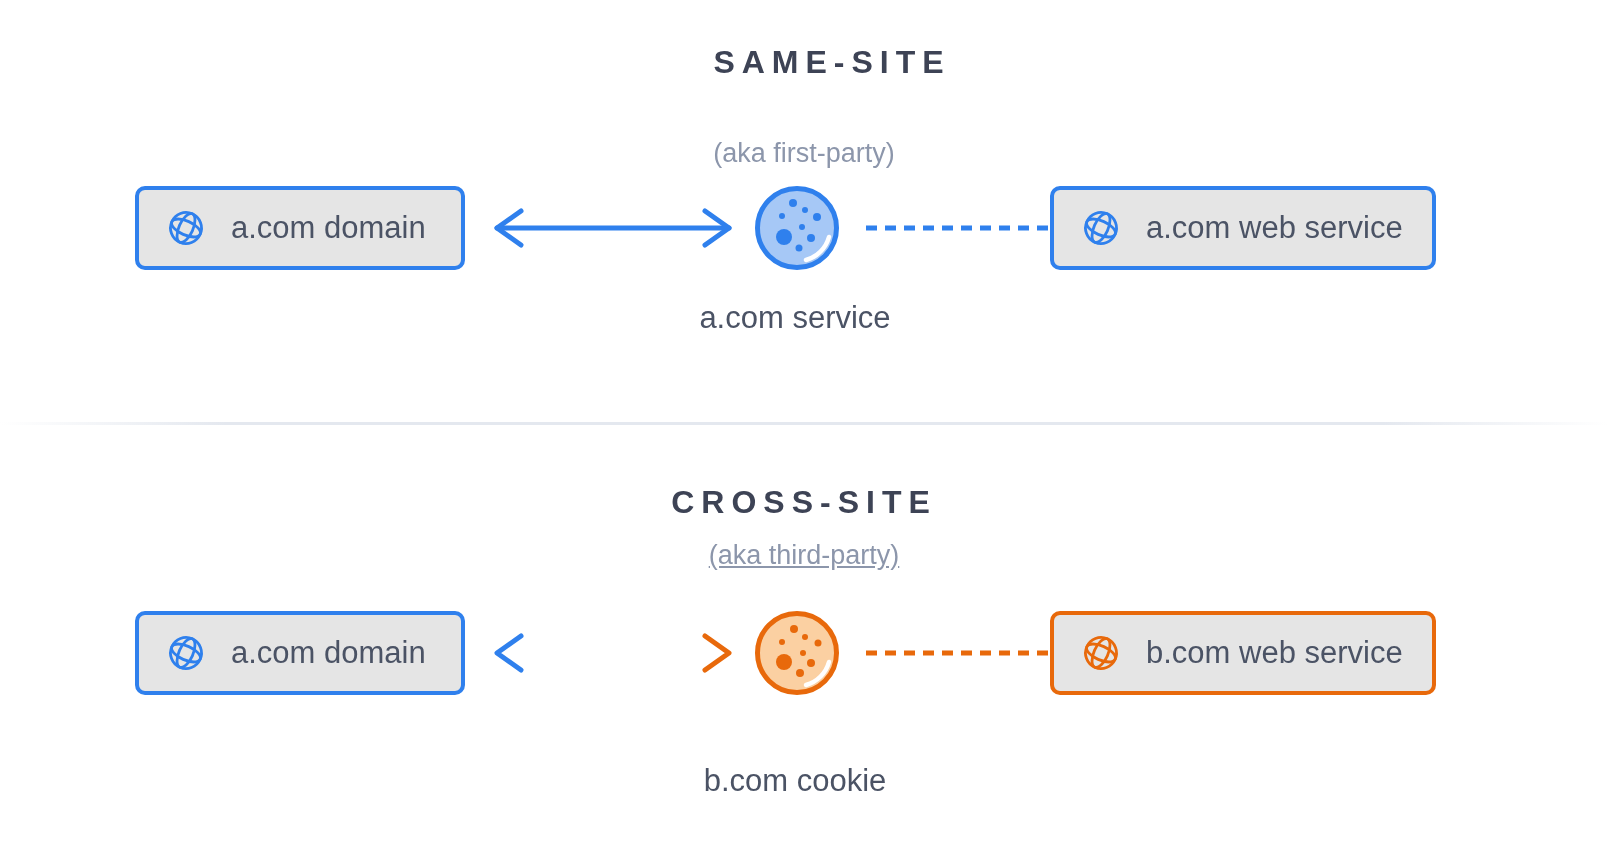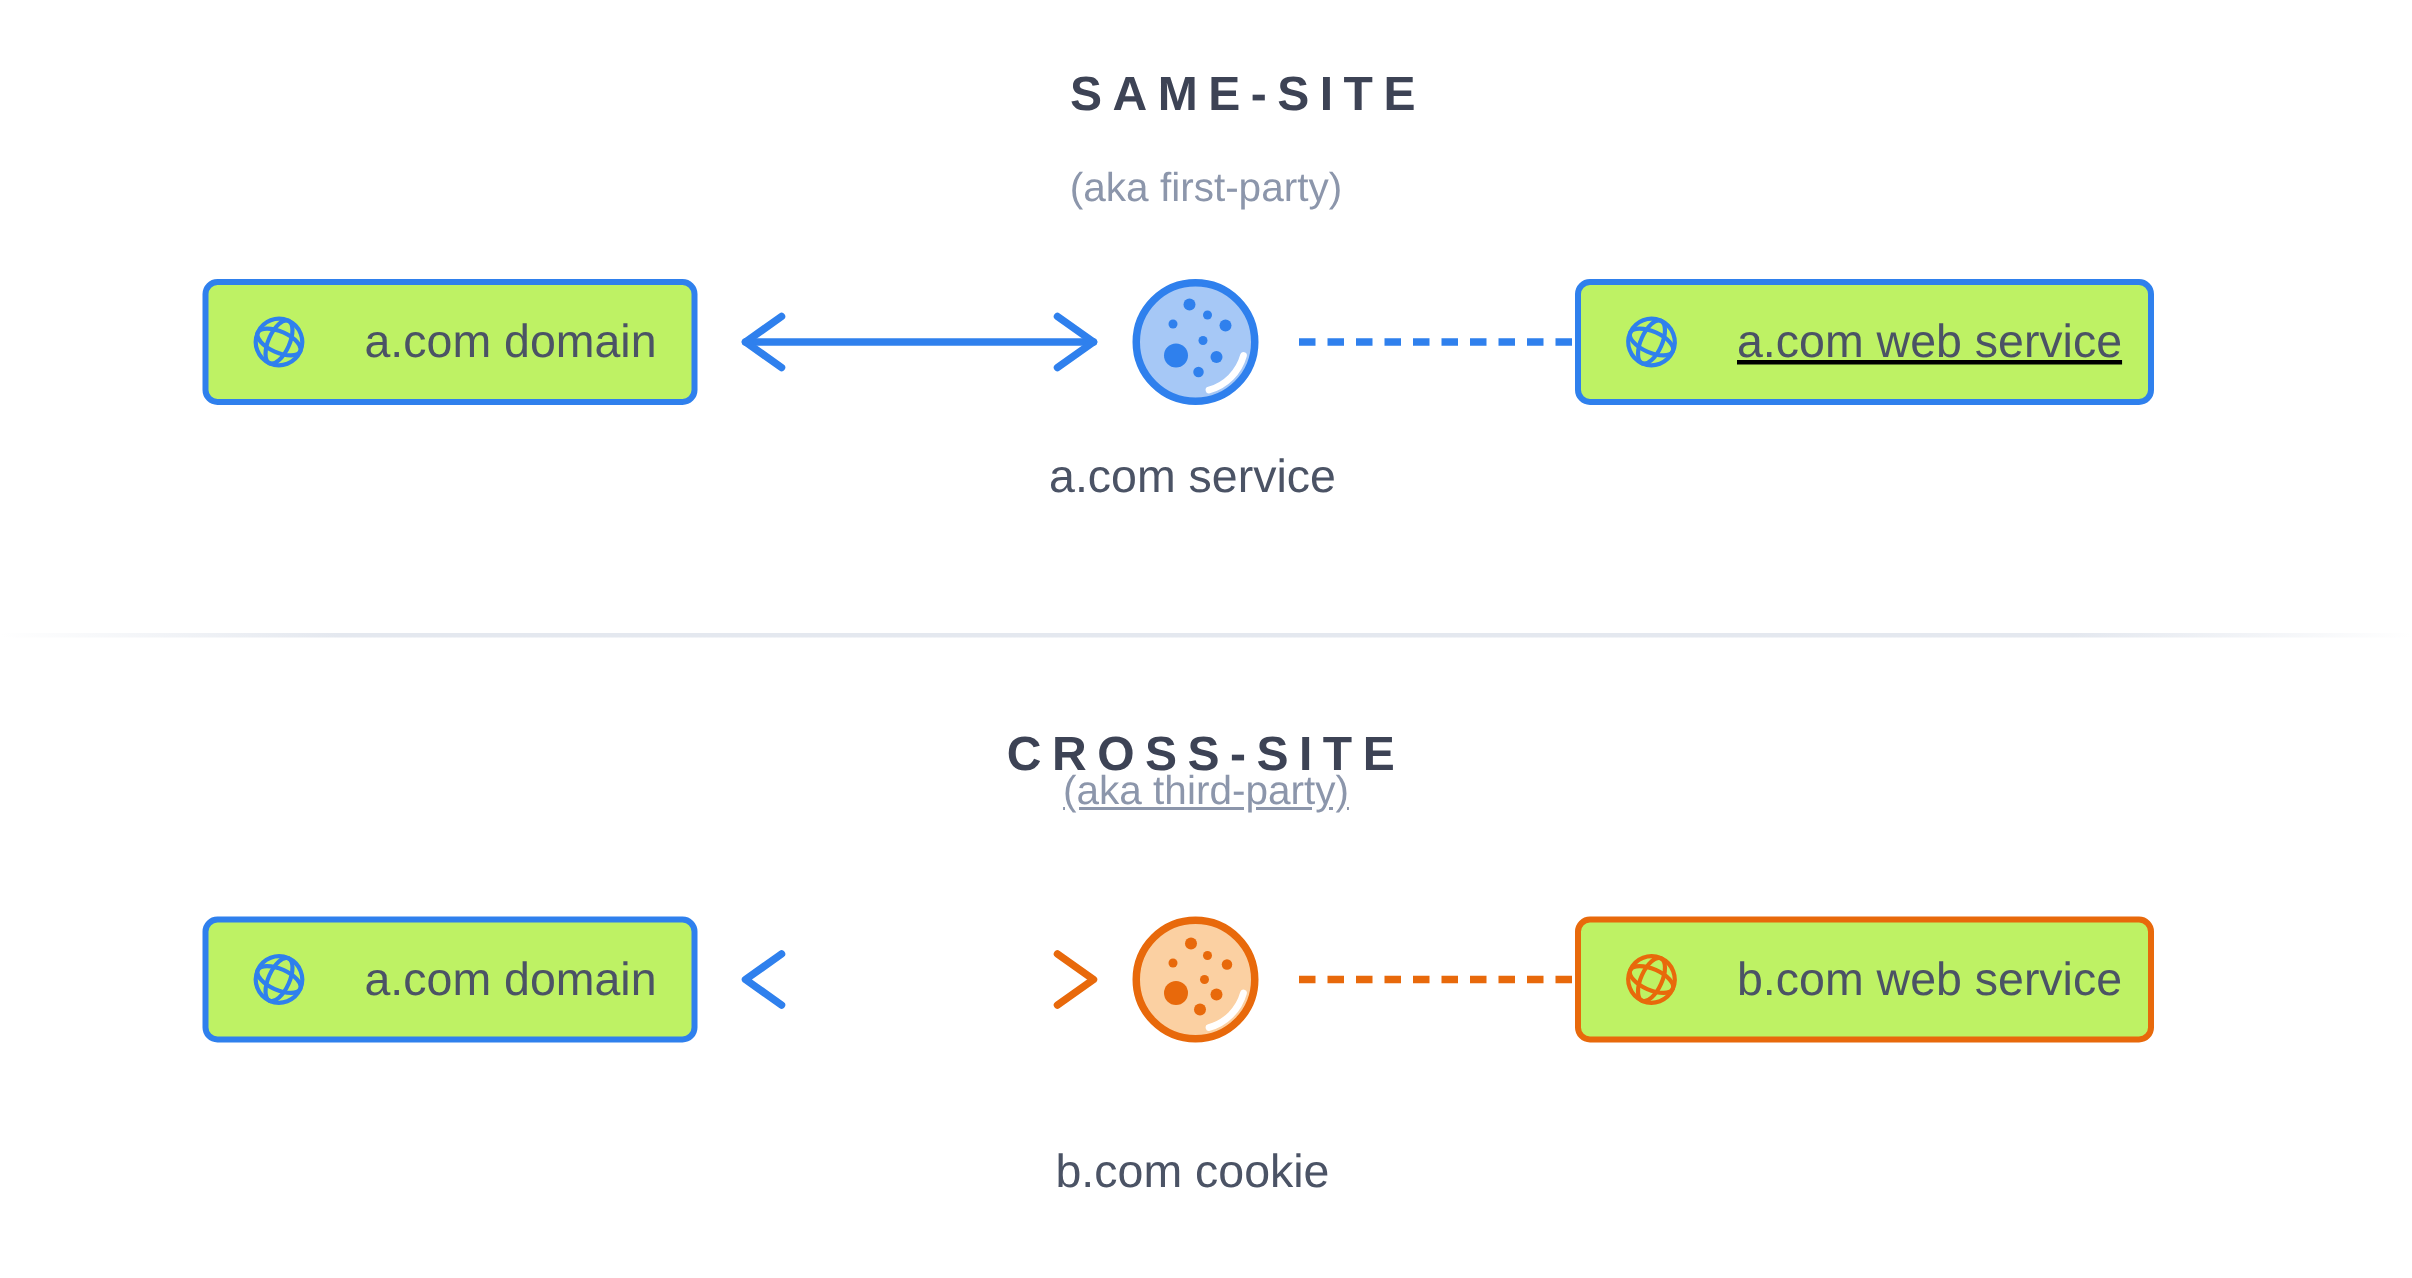--- a/index.html
+++ b/index.html
@@ -11,26 +11,26 @@
   .canvas{
     position:relative;width:1608px;height:852px;background:#fff;overflow:hidden;
     font-family:"Liberation Sans","DejaVu Sans",sans-serif;
   }
   .title{
     position:absolute;left:0;width:1608px;margin:0;text-align:center;
     font-size:32px;font-weight:700;letter-spacing:7px;color:var(--title);
   }
   .subtitle{
     position:absolute;left:0;width:1608px;text-align:center;
-    font-size:27px;font-weight:400;color:var(--subtitle);
+    font-size:27px;font-weight:400;color:var(--subtitle);margin-top:28px;
   }
   .node{
-    position:absolute;box-sizing:border-box;height:84px;background:#bef264;
+    position:absolute;box-sizing:border-box;height:84px;background:#e5e5e5;
     border:4px solid var(--blue);border-radius:10px;
-    display:flex;align-items:center;gap:36px;padding:0 18px 0 26px;
+    display:flex;align-items:center;gap:24px;padding:0 18px 0 26px;
   }
   .node .label{font-size:31px;color:var(--text);white-space:nowrap;}
   .node.accent-orange{border-color:var(--orange);align-items:center;}
   .globe{flex:0 0 auto;display:block;}
   .accent-blue .globe{color:var(--blue);}
   .accent-orange .globe{color:var(--orange);}
   .abs{position:absolute;display:block;}
   .cookie-label{
     position:absolute;left:595px;width:400px;text-align:center;
     font-size:31px;color:var(--text);
@@ -81,21 +81,21 @@
       <circle cx="58" cy="54" r="4"></circle>
       <circle cx="46" cy="64" r="3.5"></circle>
     </g>
     <path d="M 53 76 A 33 33 0 0 0 76 53" fill="none" stroke="#ffffff" stroke-width="4.5" stroke-linecap="round"></path>
   </svg>
 
   <svg class="abs" style="left:864px;top:225px;" width="186" height="6" viewBox="0 0 186 6">
     <line x1="2" y1="3" x2="184" y2="3" stroke="var(--blue)" stroke-width="5" stroke-dasharray="11 8"></line>
   </svg>
 
-  <div class="node accent-blue" style="left:1050px;top:186px;width:386px;text-decoration:underline;">
+  <div class="node accent-blue" style="left:1050px;top:186px;width:386px;">
     <svg class="globe" width="42" height="42" viewBox="0 0 42 42" fill="none" stroke="currentColor" stroke-width="2.8" stroke-linecap="round">
       <g transform="rotate(24 21 21)">
         <circle cx="21" cy="21" r="15.5"></circle>
         <ellipse cx="21" cy="21" rx="7" ry="15.5"></ellipse>
         <ellipse cx="21" cy="21" rx="15.5" ry="7"></ellipse>
       </g>
     </svg>
     <span class="label">a.com web service</span>
   </div>
 

